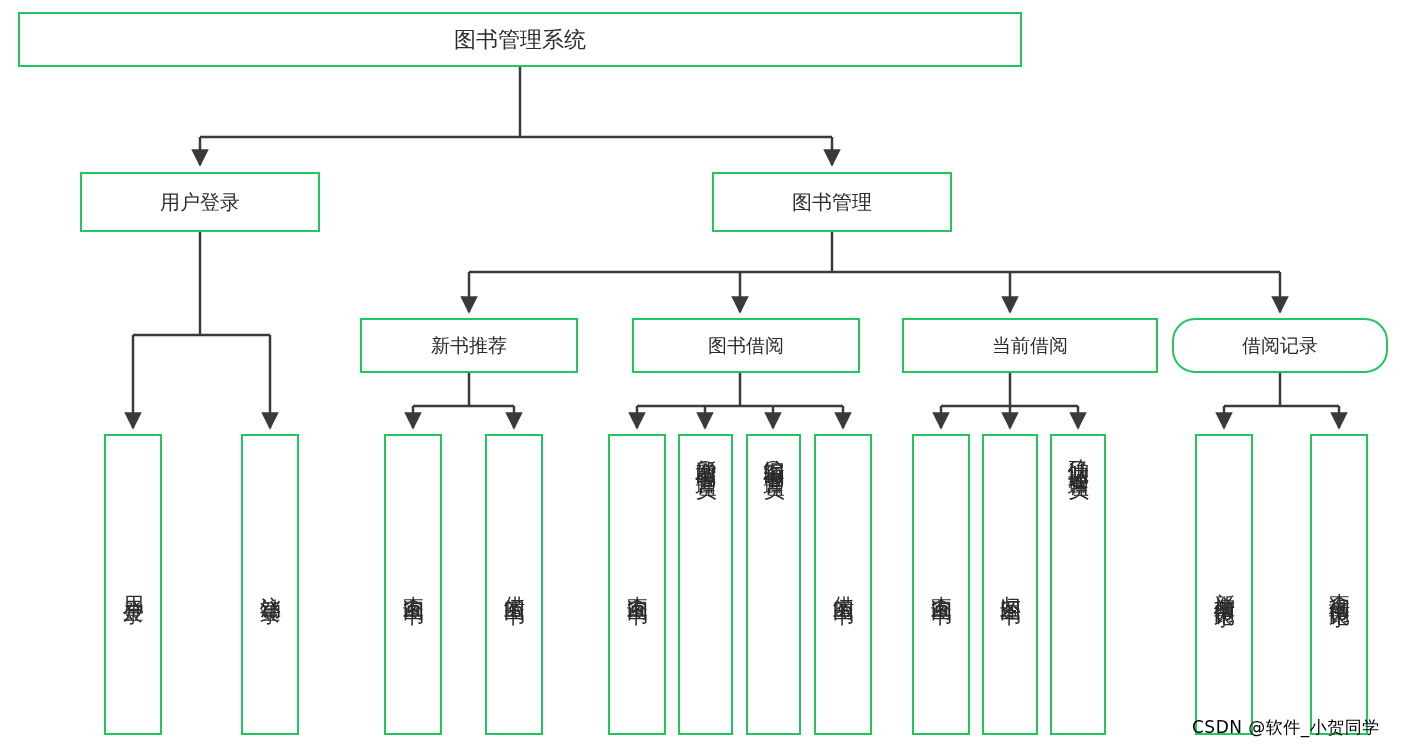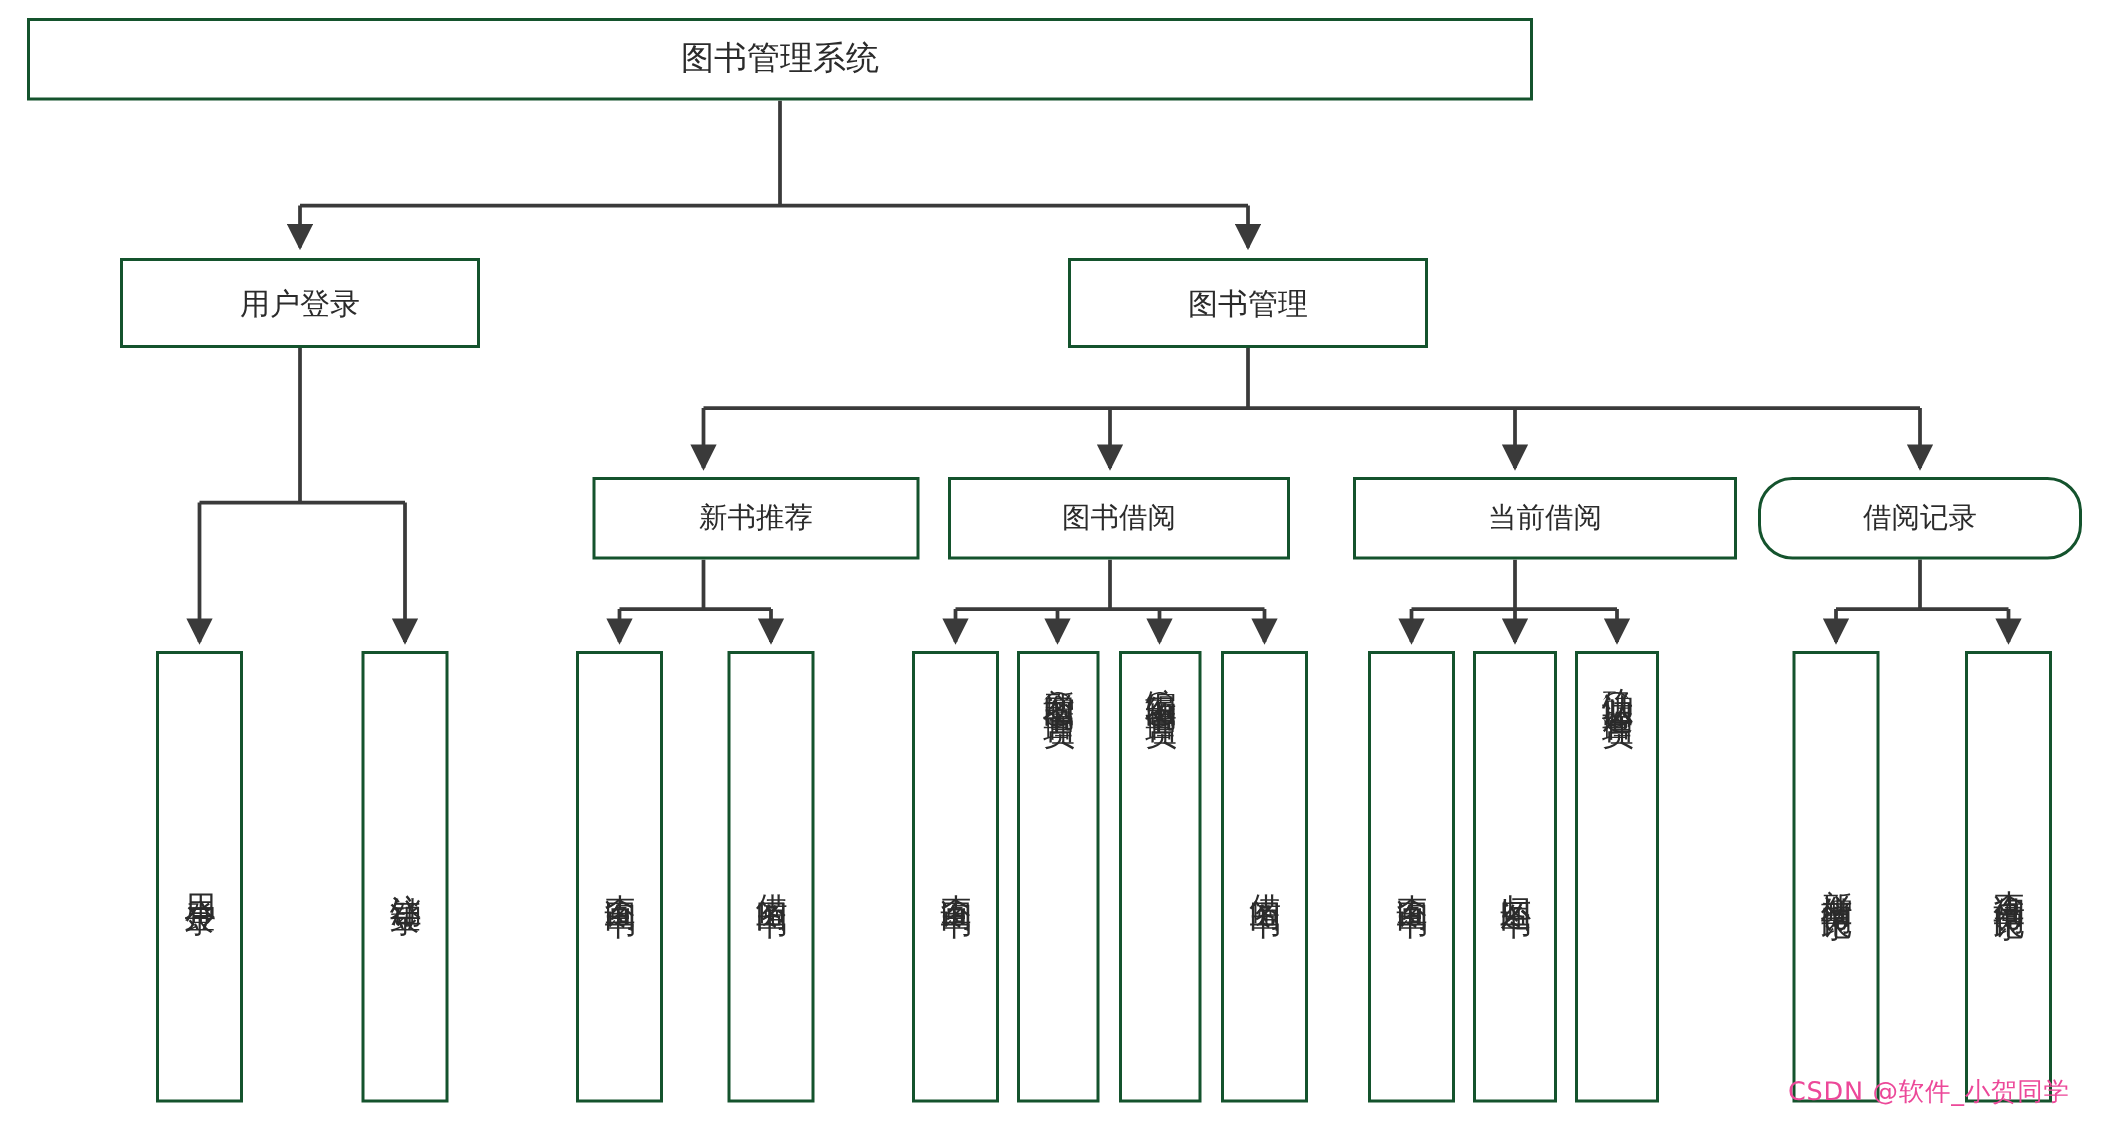--- a/index.html
+++ b/index.html
@@ -20,21 +20,21 @@
   #edges {
     position: absolute;
     left: 0;
     top: 0;
     width: 1405px;
     height: 747px;
   }
   .node {
     position: absolute;
     box-sizing: border-box;
-    border: 2px solid #14532d;
+    border: 2px solid #22c55e;
     background: #ffffff;
     color: #2b2b2b;
     display: flex;
     align-items: center;
     justify-content: center;
     text-align: center;
     line-height: 1.15;
   }
   .node.root {
     font-size: 22px;
@@ -54,21 +54,21 @@
     padding: 6px 0;
     justify-content: center;
     align-items: center;
   }
   .node.leaf.tall-text {
     justify-content: flex-start;
   }
   .watermark {
     position: absolute;
     font-size: 17px;
-    color: #ec4899;
+    color: #000000;
     white-space: nowrap;
     letter-spacing: 0.5px;
     pointer-events: none;
   }
 </style>
 </head>
 <body>
 
 <div id="canvas">
 
@@ -120,21 +120,21 @@
       <path d="M 1224 406 L 1224 428" marker-end="url(#arrow)"></path>
       <path d="M 1339 406 L 1339 428" marker-end="url(#arrow)"></path>
     </g>
   </svg>
 
   <div class="node root" style="left:18px; top:12px; width:1004px; height:55px;">图书管理系统</div>
 
   <div class="node lvl1" style="left:80px; top:172px; width:240px; height:60px;">用户登录</div>
   <div class="node lvl1" style="left:712px; top:172px; width:240px; height:60px;">图书管理</div>
 
-  <div class="node lvl2" style="left:360px; top:318px; width:218px; height:55px;margin-left:35px;">新书推荐</div>
+  <div class="node lvl2" style="left:360px; top:318px; width:218px; height:55px;">新书推荐</div>
   <div class="node lvl2" style="left:632px; top:318px; width:228px; height:55px;">图书借阅</div>
   <div class="node lvl2" style="left:902px; top:318px; width:256px; height:55px;">当前借阅</div>
   <div class="node lvl2" style="left:1172px; top:318px; width:216px; height:55px;border-radius:23px;">借阅记录</div>
 
   <div class="node leaf" style="left:104px; top:434px; width:58px; height:301px;">用户登录</div>
   <div class="node leaf" style="left:241px; top:434px; width:58px; height:301px;">注销登录</div>
 
   <div class="node leaf" style="left:384px; top:434px; width:58px; height:301px;">查询图书</div>
   <div class="node leaf" style="left:485px; top:434px; width:58px; height:301px;">借阅图书</div>
 

